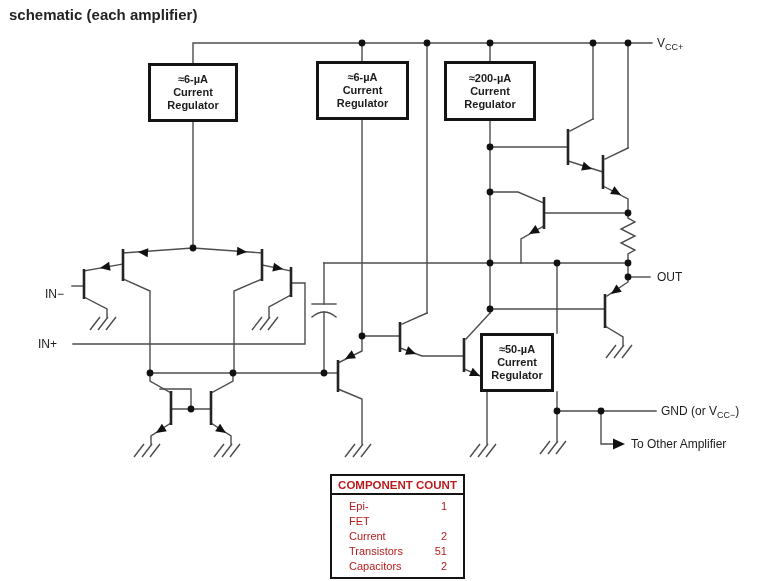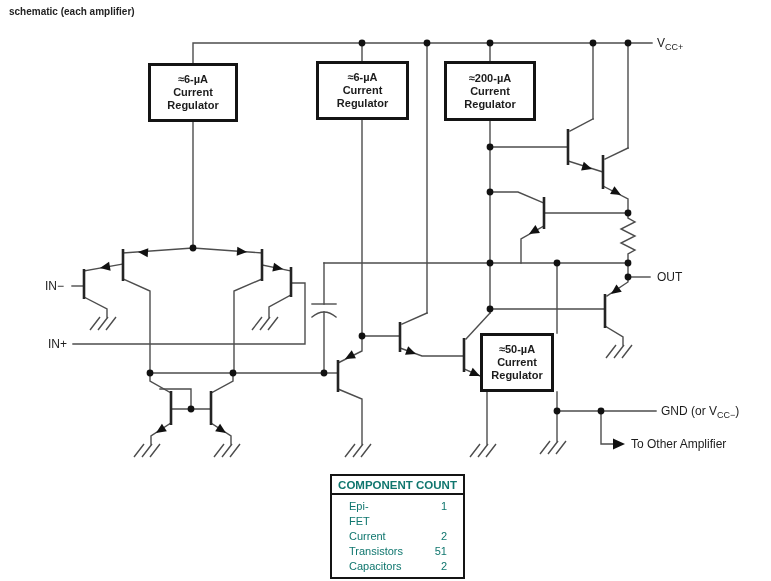--- a/index.html
+++ b/index.html
@@ -1,26 +1,26 @@
 <!DOCTYPE html>
 <html><head>
 <meta charset="utf-8">
 <style>
   html,body{margin:0;padding:0;background:#ffffff;}
   #stage{position:relative;width:771px;height:581px;background:#fff;overflow:hidden;
          font-family:"Liberation Sans",sans-serif;}
   #schematic-svg{position:absolute;left:0;top:0;}
-  .title{position:absolute;left:9px;top:6px;font-size:10px;font-weight:bold;color:#232323;}
+  .title{position:absolute;left:9px;top:6px;font-size:15px;font-weight:bold;color:#232323;}
   .lbl{position:absolute;font-size:12px;font-weight:normal;color:#1c1c1c;white-space:nowrap;}
   .lbl sub{font-size:9px;}
   .reg{position:absolute;box-sizing:border-box;border:3.5px solid #141414;background:#fff;
        display:flex;flex-direction:column;align-items:center;justify-content:center;
        font-size:11px;font-weight:bold;color:#1c1c1c;line-height:13px;text-align:left;}
   .cctable{position:absolute;left:330px;top:474px;width:135px;box-sizing:border-box;
-           border:2px solid #141414;background:#fff;color:#0f766e;}
+           border:2px solid #141414;background:#fff;color:#b91c1c;}
   .cchead{font-size:11.5px;font-weight:bold;text-align:center;padding:3px 0 2px 0;
           border-bottom:2px solid #141414;}
   .ccbody{padding:4px 0 3px 0;}
   .ccrow{display:flex;font-size:11px;line-height:15px;gap:28px;}
   .ccname{margin-left:17px;flex:1;}
   .cccount{width:30px;text-align:right;margin-right:16px;}
 </style>
 </head>
 <body>
 
@@ -197,22 +197,22 @@
     <span>Current</span>
     <span>Regulator</span>
   </div>
   <div class="reg" style="left:480px;top:333px;width:74px;height:59px">
     <span>≈50-µA</span>
     <span>Current</span>
     <span>Regulator</span>
   </div>
 
   <div class="lbl" style="left:657px;top:36px"><span>V</span><sub>CC+</sub></div>
-  <div class="lbl" style="left:45px;top:279px">IN−</div>
-  <div class="lbl" style="left:48px;top:337px">IN+</div>
+  <div class="lbl" style="left:45px;top:287px">IN−</div>
+  <div class="lbl" style="left:38px;top:337px">IN+</div>
   <div class="lbl" style="left:657px;top:270px">OUT</div>
   <div class="lbl" style="left:661px;top:404px"><span>GND (or V</span><sub>CC−</sub><span>)</span></div>
   <div class="lbl" style="left:631px;top:437px">To Other Amplifier</div>
 
   <div class="cctable">
     <div class="cchead">COMPONENT COUNT</div>
     <div class="ccbody">
       <div class="ccrow">
         <span class="ccname">Epi-FET</span>
         <span class="cccount">1</span>

